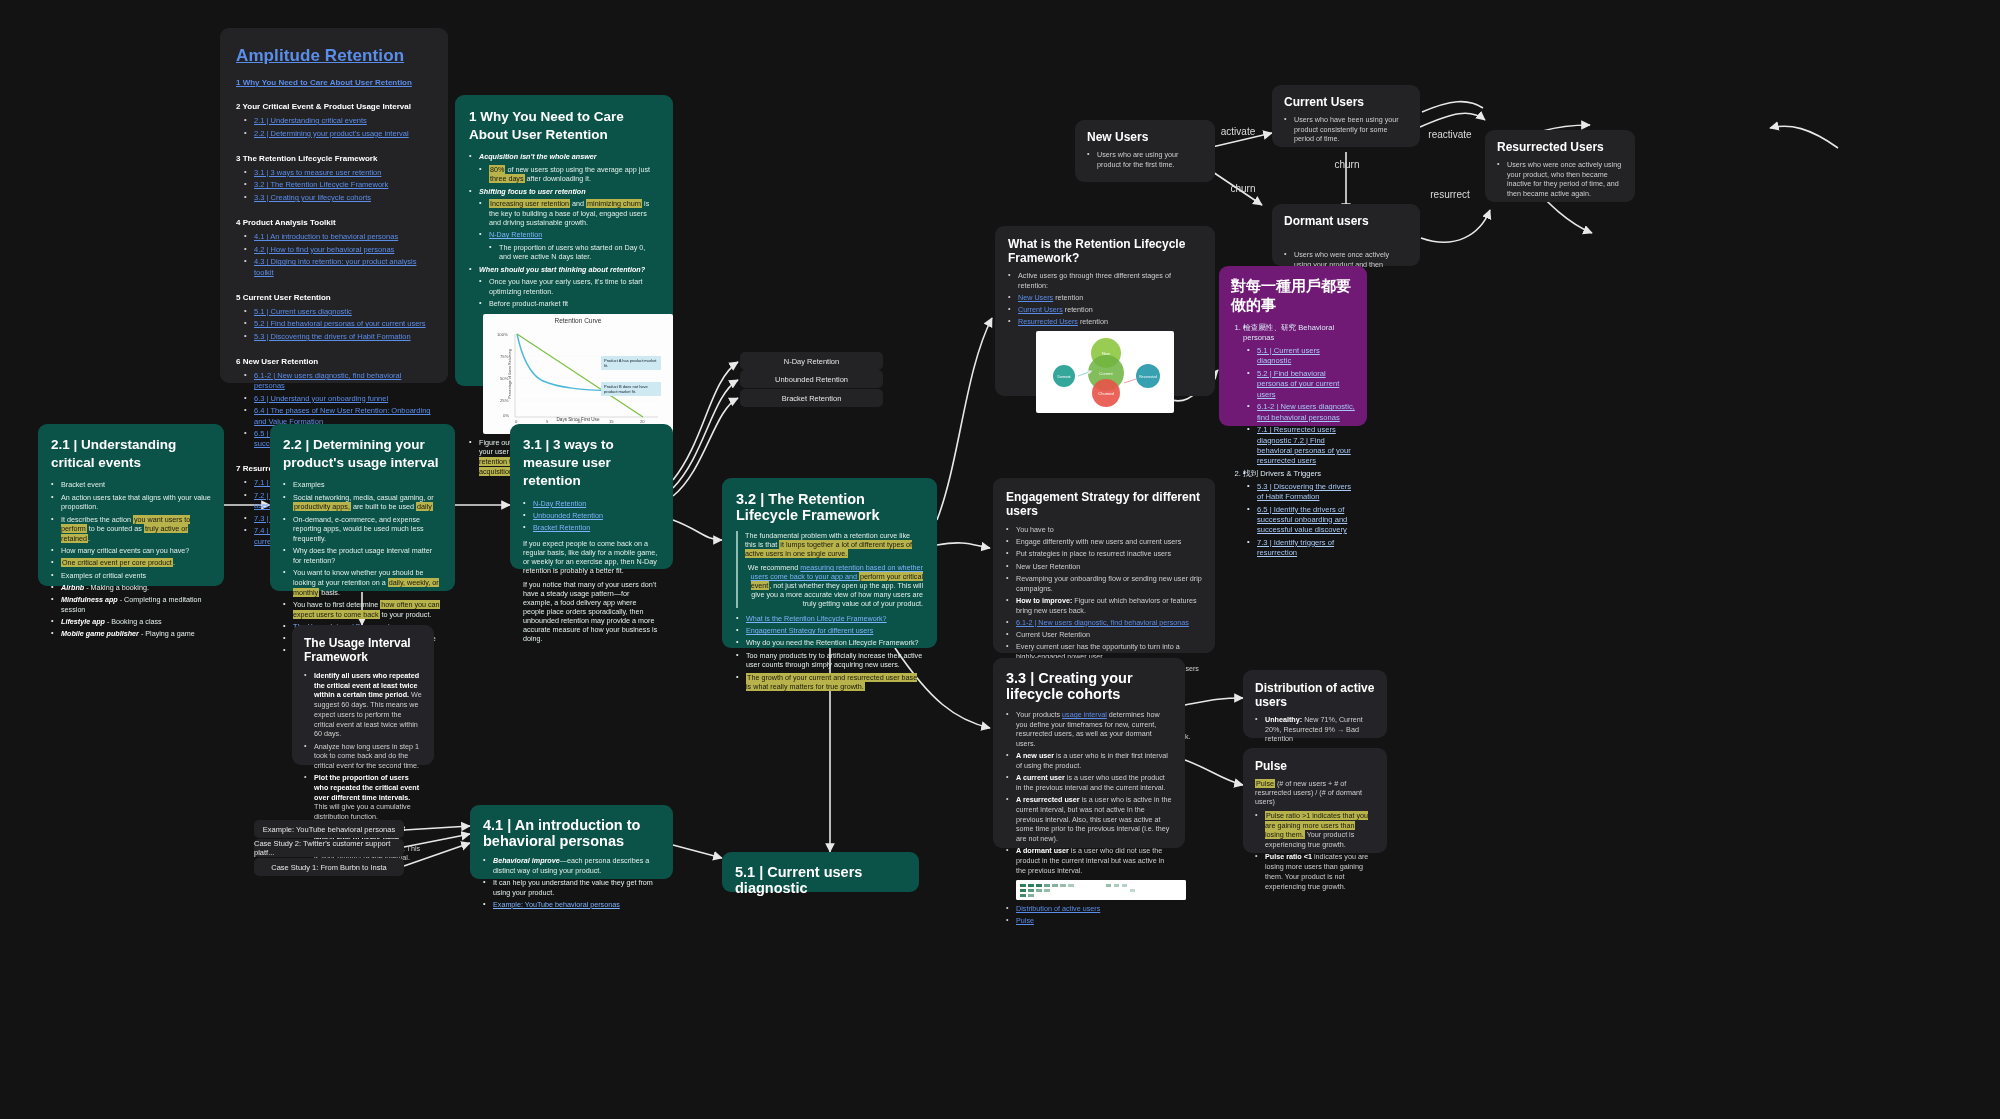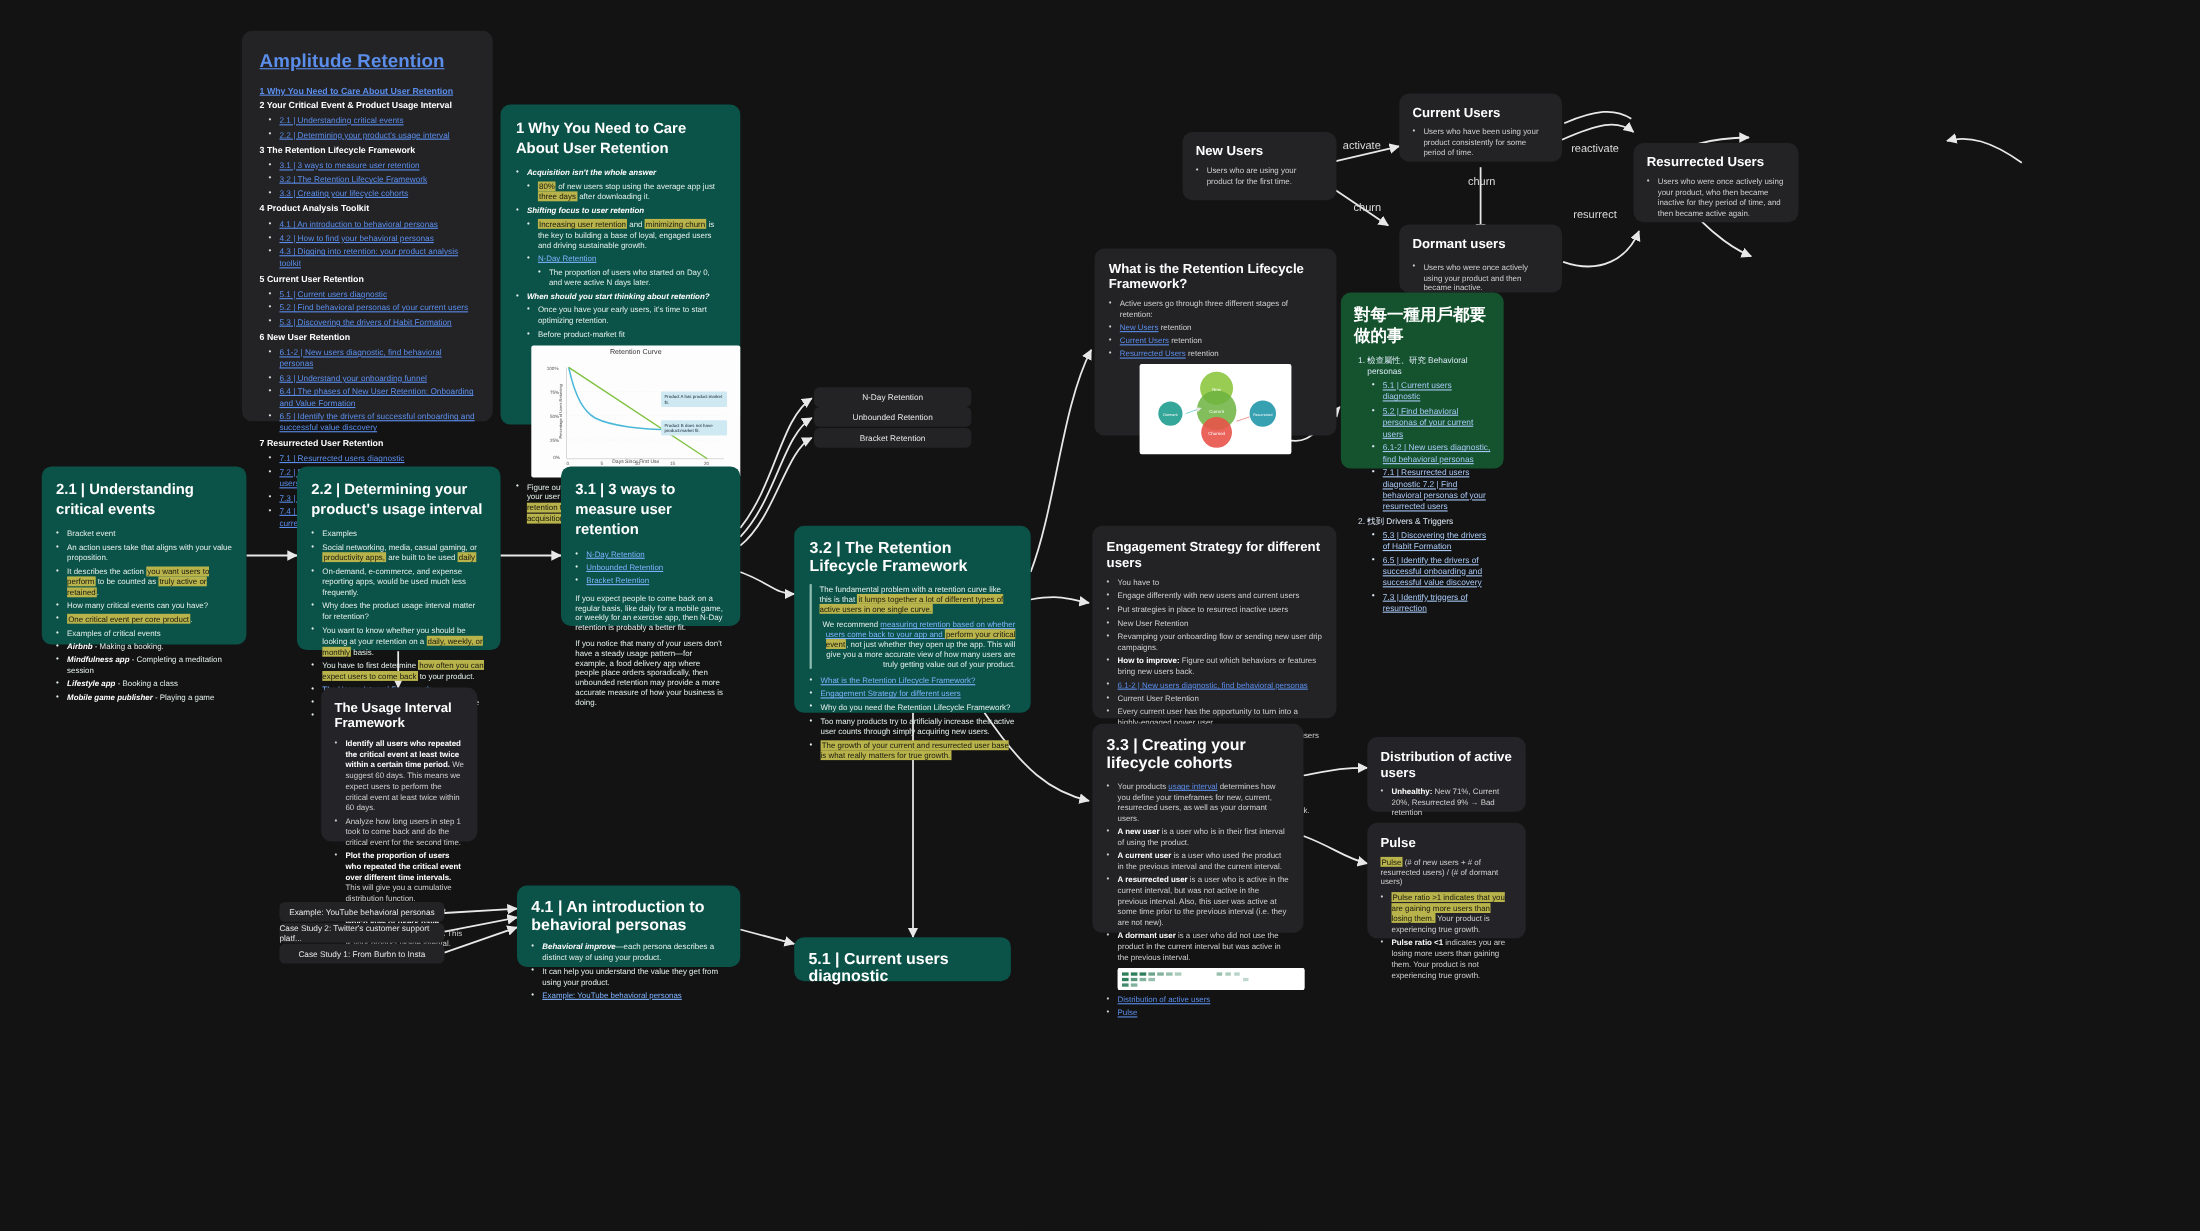--- a/index.html
+++ b/index.html
@@ -11,35 +11,35 @@
   }
   #canvas { position: relative; width: 2000px; height: 1119px; background: #131313; }
 
   svg.edges { position: absolute; left: 0; top: 0; width: 2000px; height: 1119px; pointer-events: none; }
   .edge { fill: none; stroke: #e8e8e8; stroke-width: 1.6; }
   .edge-lbl { fill: #dcdcdc; font-size: 10px; font-family: "Liberation Sans", sans-serif; text-anchor: middle; }
 
   .card { position: absolute; border-radius: 9px; }
   .dark  { background: #232326; }
   .teal  { background: #0b5248; }
-  .blue  { background: #14532d; }
+  .blue  { background: #701a75; }
   .plain { background: #242428; }
 
   .card h1 { font-size: 17px; color: #5b8dea; text-decoration: underline; letter-spacing: .1px; margin-bottom: 12px; }
   .title-t { font-size: 13.5px; color: #ffffff; font-weight: bold; line-height: 1.35; }
   .title-d { font-size: 12px; color: #ffffff; font-weight: bold; }
   .title-big { font-size: 14.5px; color:#fff; font-weight:bold; }
   .title-cn { font-size: 15px; color: #fff; font-weight: bold; }
 
   ul { list-style: none; }
   li { position: relative; padding-left: 10px; margin: 2.5px 0; line-height: 1.35; }
   li:before { content: "•"; position: absolute; left: 0; top: -1px; }
 
   .toc { color:#d8d8d8; font-size: 7.5px; }
-  .toc .sec { font-weight: bold; color:#fff; font-size:8px; margin: 4px 0 5px; }
+  .toc .sec { font-weight: bold; color:#fff; font-size:8px; margin: 15px 0 5px; }
   .toc .lnk { color:#5b8dea; text-decoration: underline; }
   .toc .lvl1 { color:#5b8dea; text-decoration: underline; font-weight: bold; font-size: 8px; }
   .toc ul { margin-left: 8px; }
   .toc li { font-size: 7.5px; }
 
   .body-t { color: #e2efe9; font-size: 7.2px; }
   .body-t b { color:#fff;font-style:italic; }
   .body-t .lnk { color:#7fb2ff; text-decoration: underline; }
   .body-d { color: #cfcfcf; font-size: 7.2px; }
   .body-d b { color:#fff; }
@@ -264,21 +264,21 @@
   </div>
 
   <div class="card dark" style="left:1272px; top:85px; width:148px; height:62px; padding:10px 12px;">
     <div class="title-d" style="margin-bottom:6px;">Current Users</div>
     <ul class="body-d">
         <li>Users who have been using your product consistently for some period of time.</li>
       </ul>
   </div>
 
   <div class="card dark" style="left:1272px; top:204px; width:148px; height:62px; padding:10px 12px;">
-    <div class="title-d" style="margin-bottom:10px;">Dormant users</div>
+    <div class="title-d" style="margin-bottom:22px;">Dormant users</div>
     <ul class="body-d">
         <li>Users who were once actively using your product and then became inactive.</li>
       </ul>
   </div>
 
   <div class="card dark" style="left:1485px; top:130px; width:150px; height:72px; padding:10px 12px;">
     <div class="title-d" style="margin-bottom:6px;">Resurrected Users</div>
     <ul class="body-d">
         <li>Users who were once actively using your product, who then became inactive for they period of time, and then became active again.</li>
       </ul>

